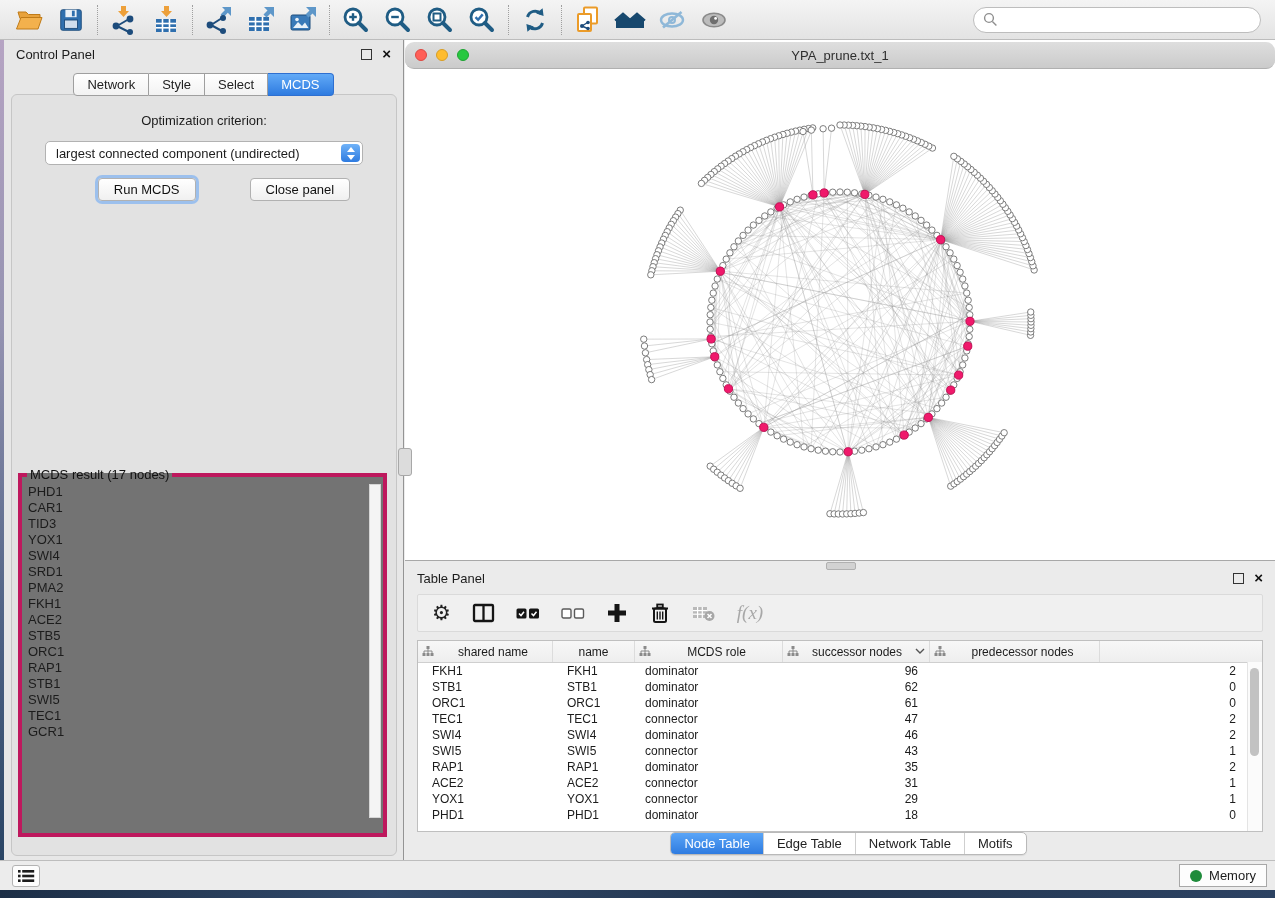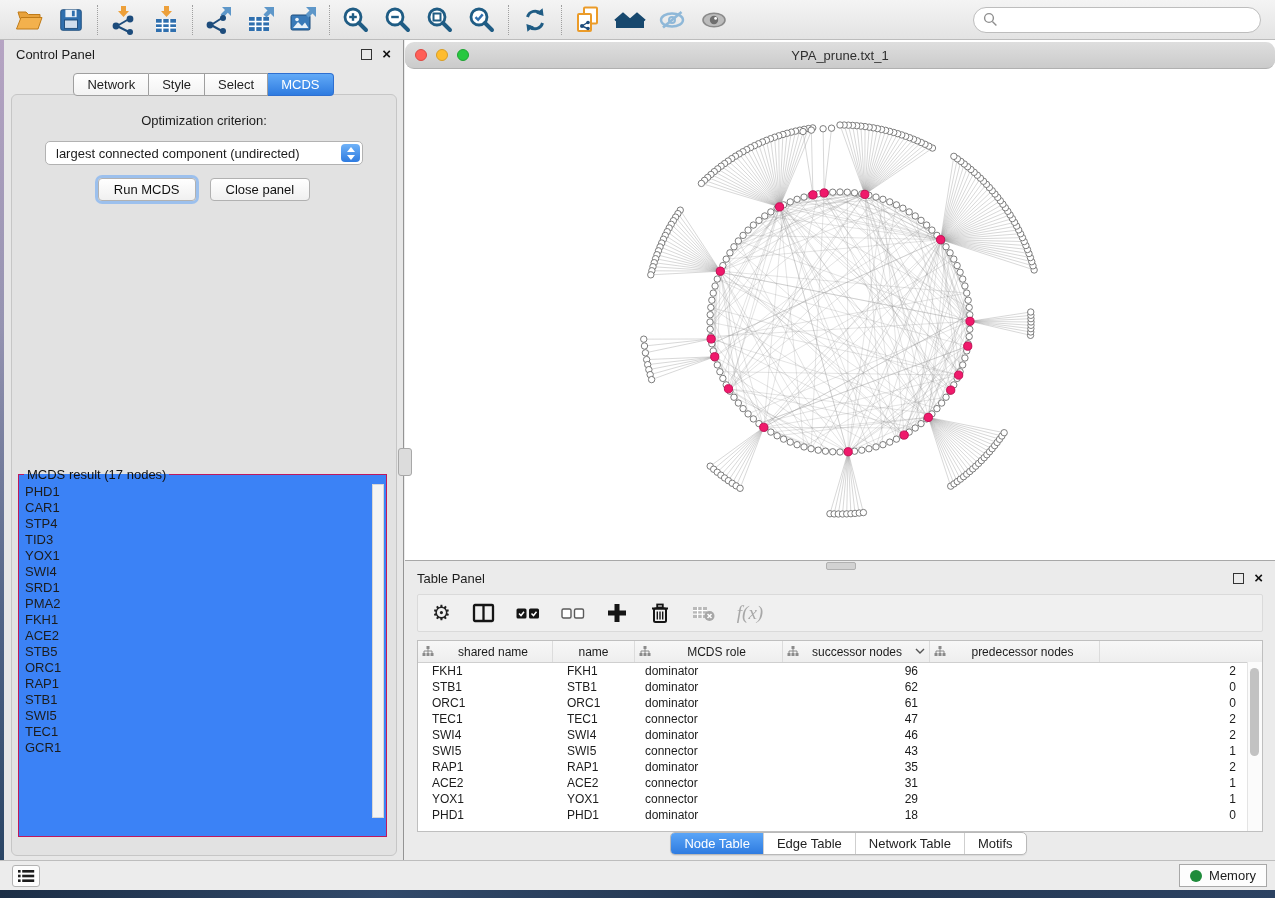--- a/index.html
+++ b/index.html
@@ -39,24 +39,24 @@
   .mcds-select{position:relative;margin:13px auto 0;width:318px;height:24px;box-sizing:border-box;
                background:#fff;border:1px solid #b2b2b2;border-radius:5px;display:flex;align-items:center;
                font-size:13px;padding-left:10px;}
   .stepper{position:absolute;right:2px;top:2px;bottom:2px;width:19px;border-radius:4px;
            background:linear-gradient(#6fb2f8,#2e7be0);display:flex;flex-direction:column;
            align-items:center;justify-content:center;gap:3px;}
   .tri-up{width:0;height:0;border-left:4px solid transparent;border-right:4px solid transparent;border-bottom:5px solid #fff;}
   .tri-dn{width:0;height:0;border-left:4px solid transparent;border-right:4px solid transparent;border-top:5px solid #fff;}
   .btn-row{display:flex;justify-content:center;gap:14px;margin-top:13px;}
   .btn{height:23px;padding:0 15px;font:13px "Liberation Sans",sans-serif;color:#111;
-       background:linear-gradient(#ffffff,#f0f0f0);border:1px solid #b1b1b1;border-radius:4px;}
+       background:linear-gradient(#ffffff,#f0f0f0);border:1px solid #b1b1b1;border-radius:4px;margin-left:40px;}
   .btn.focus{box-shadow:0 0 0 3px rgba(110,170,245,.6);}
   .mcds-fieldset{position:absolute;left:6px;right:9px;top:372px;height:370px;box-sizing:border-box;
-                 border:1px solid #be185d;background:#3b82f6;margin:0;padding:2px 0 0 0;}
+                 border:4px solid #be185d;background:#737373;margin:0;padding:2px 0 0 0;}
   .mcds-fieldset legend{font-size:13px;padding:0 3px;margin-left:5px;color:#111;}
   .mcds-list{position:relative;height:336px;overflow:hidden;font-size:13px;}
   .litem{height:16px;line-height:16px;padding-left:6px;}
   .vtrack{position:absolute;right:2px;top:0;bottom:2px;width:12px;background:#f4f4f4;
           border:1px solid #d6d6d6;box-sizing:border-box;}
   
   .right-area{position:absolute;left:405px;top:40px;width:870px;height:820px;background:#fff;}
   .splitter-handle{position:absolute;left:-7px;top:408px;width:12px;height:26px;background:#dcdcdc;
                    border:1px solid #a8a8a8;border-radius:3px;z-index:5;}
   .net-window{position:absolute;left:0;top:2px;right:0;height:518px;}
@@ -305,21 +305,20 @@
       <div class="btn-row">
         <button class="btn focus">Run MCDS</button>
         <button class="btn">Close panel</button>
       </div>
       <fieldset class="mcds-fieldset">
         <legend>MCDS result (17 nodes)</legend>
         <div class="mcds-list" id="mcds-list">
           <div class="vtrack"></div>
         <div class="litem">PHD1</div>
             <div class="litem">CAR1</div>
-            <div class="litem">STP4</div>
             <div class="litem">TID3</div>
             <div class="litem">YOX1</div>
             <div class="litem">SWI4</div>
             <div class="litem">SRD1</div>
             <div class="litem">PMA2</div>
             <div class="litem">FKH1</div>
             <div class="litem">ACE2</div>
             <div class="litem">STB5</div>
             <div class="litem">ORC1</div>
             <div class="litem">RAP1</div>

